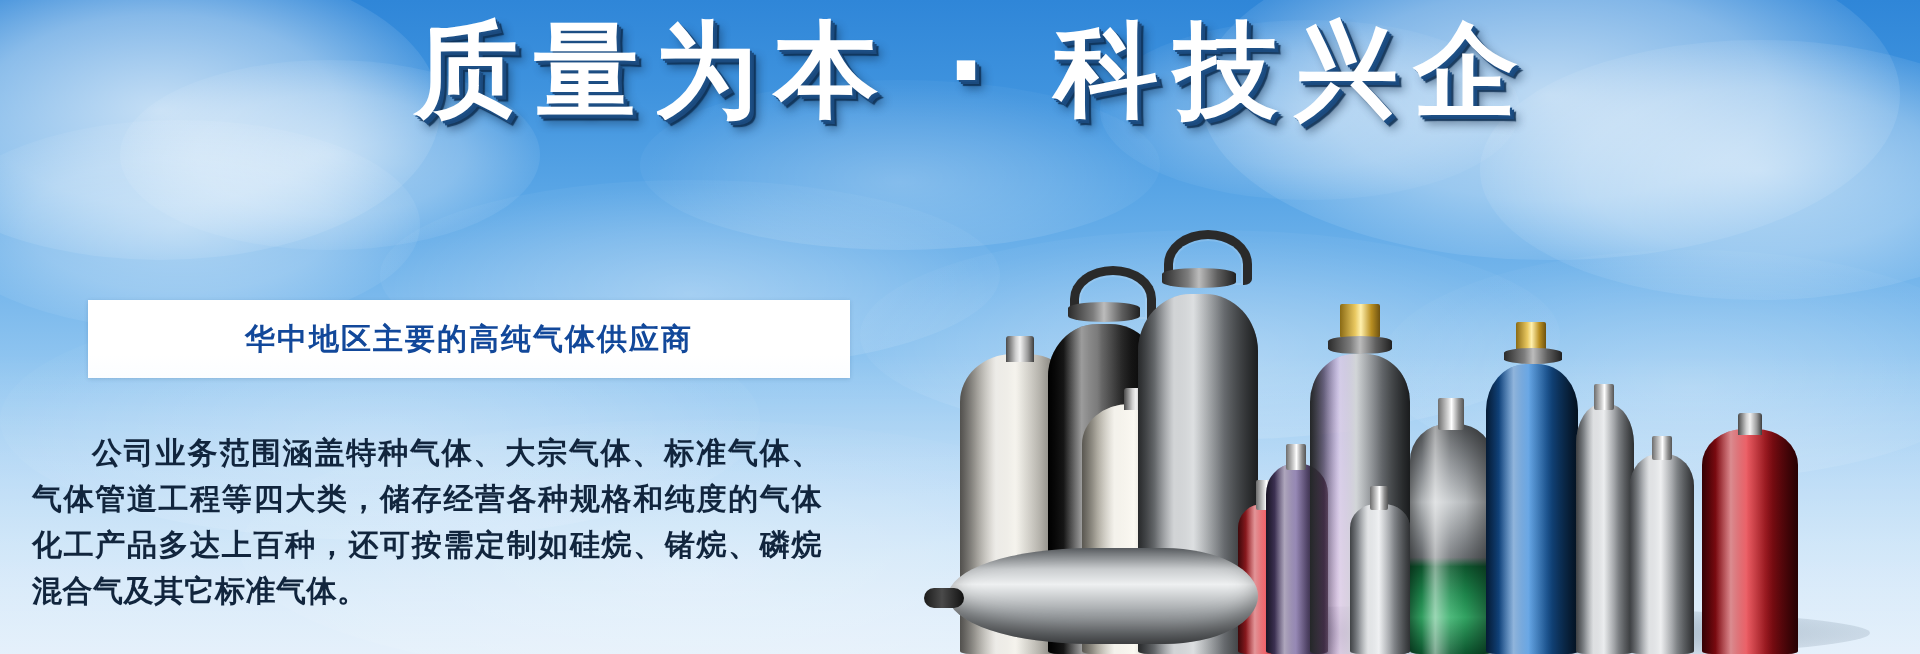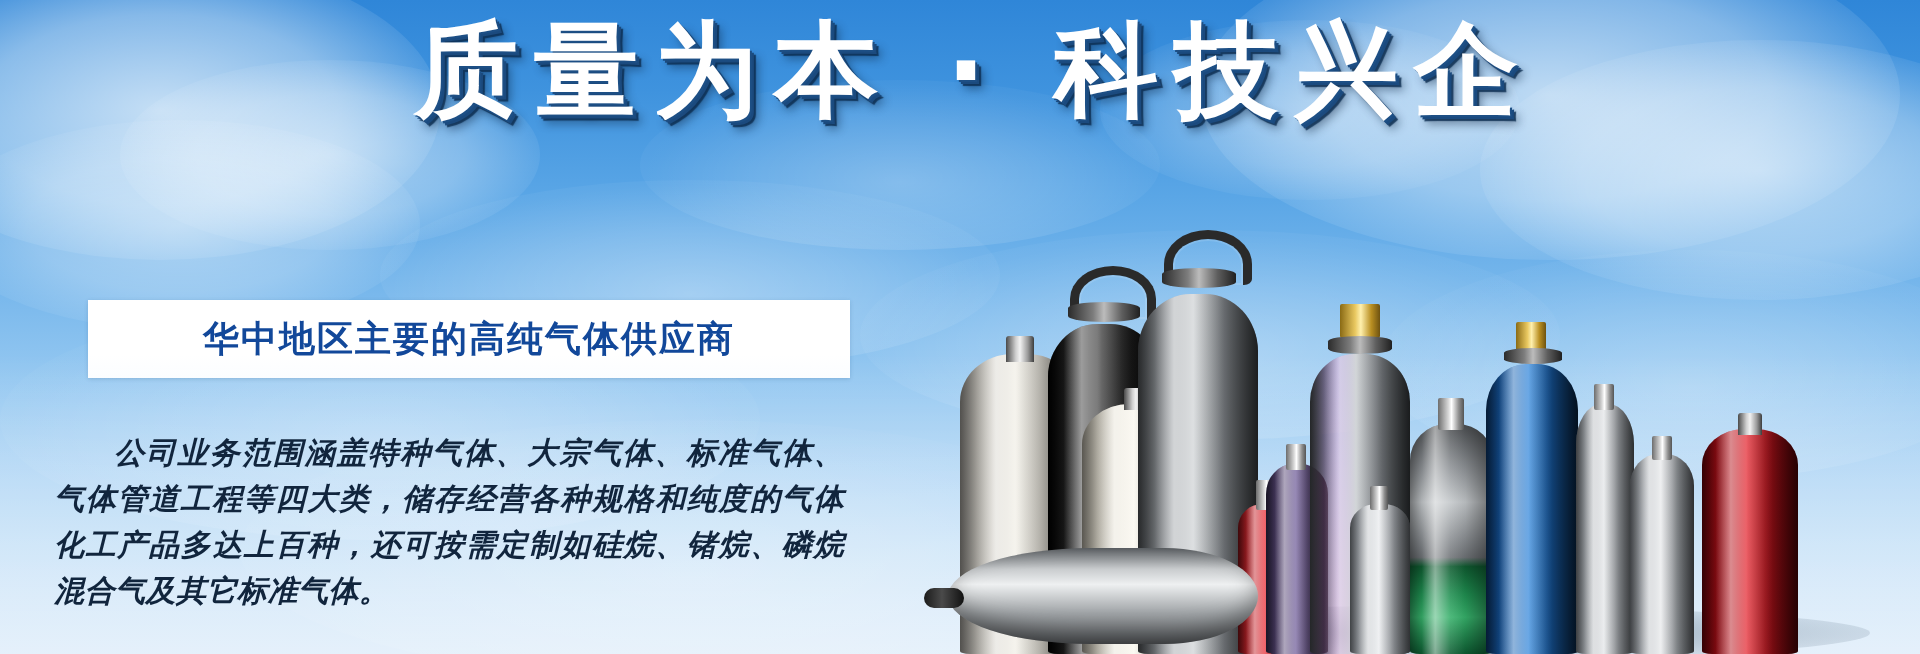--- a/index.html
+++ b/index.html
@@ -125,30 +125,29 @@
     height: 78px;
     background: linear-gradient(180deg, #ffffff 0%, #ffffff 70%, #fbfdff 100%);
     box-shadow: 0 1px 4px rgba(20,60,110,0.18);
     display: flex;
     align-items: center;
     justify-content: center;
   }
   .tagline-box span {
     font-family: "DejaVu Sans", "Liberation Sans", sans-serif;
     font-weight: bold;
-    font-size: 36px;
+    font-size: 30px;
     letter-spacing: 2px;
     color: #12489a;
     white-space: nowrap;
   }
   .body-copy {
     margin-top: 52px;
-    margin-left: 54px;
+    margin-left: 32px;
     width: 790px;
-    font-style: italic;
   }
   .body-copy p {
     margin: 0;
     font-family: "DejaVu Serif", "Liberation Serif", serif;
     font-weight: bold;
     font-size: 30px;
     line-height: 46px;
     color: #11253d;
     text-align: justify;
     text-indent: 60px;

